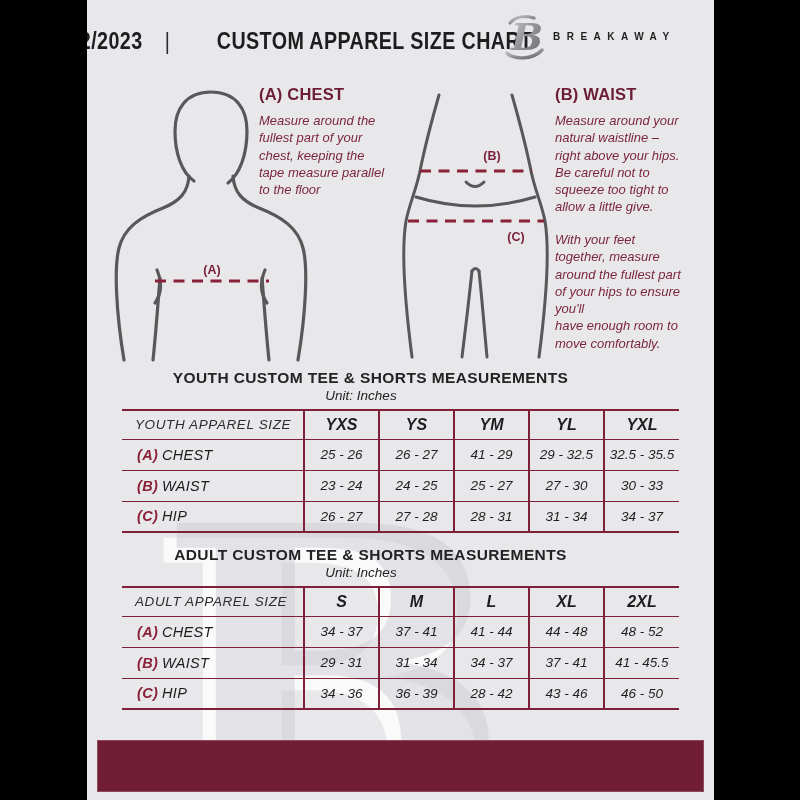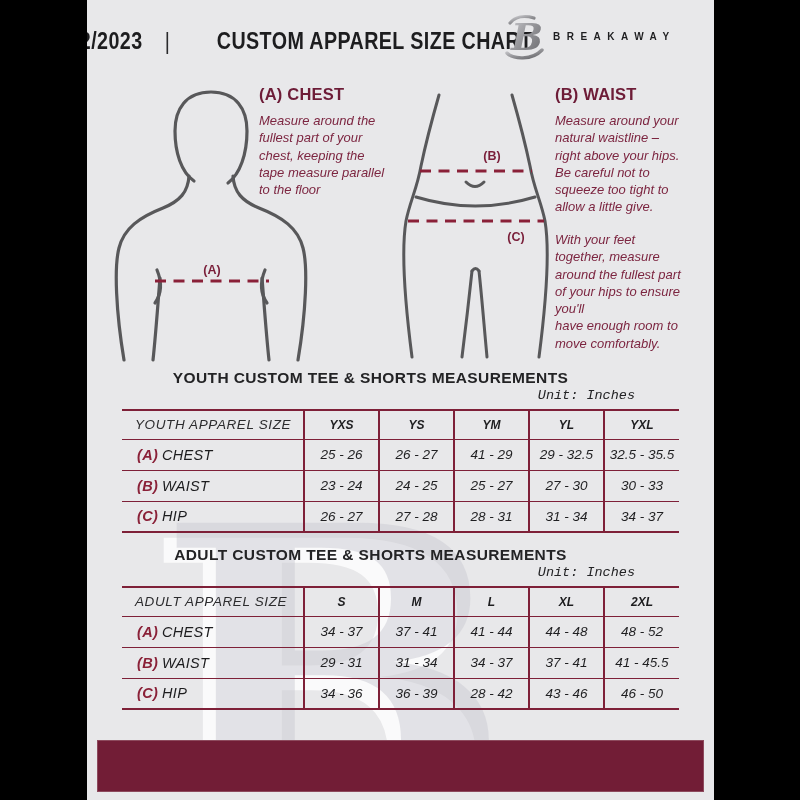--- a/index.html
+++ b/index.html
@@ -36,43 +36,43 @@
   .instr-c{left:468px;top:223px;width:152px;}
   .fig{position:absolute;}
   .fig-torso{left:21px;top:80px;}
   .fig-hips{left:305px;top:93px;}
   
   .sec-title{
     position:absolute;left:0;width:567px;text-align:center;
     font-size:15.5px;font-weight:700;letter-spacing:.4px;color:#232325;
   }
   .sec-unit{
-    position:absolute;left:0;width:548px;text-align:right;
-    font-size:13.5px;font-style:italic;color:#232325;font-family:Liberation Mono, monospace;
+    position:absolute;left:0;width:548px;text-align:center;
+    font-size:13.5px;font-style:italic;color:#232325;
   }
   .yt-title{top:369px;} .yt-unit{top:388px;}
   .ad-title{top:546px;} .ad-unit{top:565px;}
   
   table.size{
     position:absolute;left:35px;width:557px;table-layout:fixed;
     border-collapse:collapse;border-top:2.5px solid #7e2038;border-bottom:2.5px solid #7e2038;
     z-index:1;
     font-style:italic;
   }
   .yt-table{top:409px;} .ad-table{top:586px;}
   table.size th,table.size td{padding:0;border:0;}
   table.size thead tr{height:29px;}
   table.size tbody tr{height:31px;}
   table.size tbody td,table.size tbody th{border-top:1.5px solid #7e2038;}
   table.size th:not(:first-child),table.size td:not(:first-child){border-left:2px solid #7e2038;}
   table.size th.label-col{
     text-align:left;padding-left:13px;font-weight:400;font-size:13.5px;
     letter-spacing:.6px;color:#2c2c2e;
   }
-  table.size th.size-col{font-size:12px;font-weight:700;color:#1d1d1f;text-align:center;}
+  table.size th.size-col{font-size:16px;font-weight:700;color:#1d1d1f;text-align:center;}
   table.size td{font-size:13.5px;color:#1f1f21;text-align:center;}
   table.size td.label-col{
     text-align:left;padding-left:15px;font-size:14.5px;color:#1c1c1e;letter-spacing:.3px;
   }
   table.size td.label-col .prefix{font-weight:700;color:#8a2138;margin-right:4px;}
   
   .watermark{
     position:absolute;left:55px;top:472px;width:560px;height:268px;overflow:hidden;
     pointer-events:none;z-index:0;
   }

